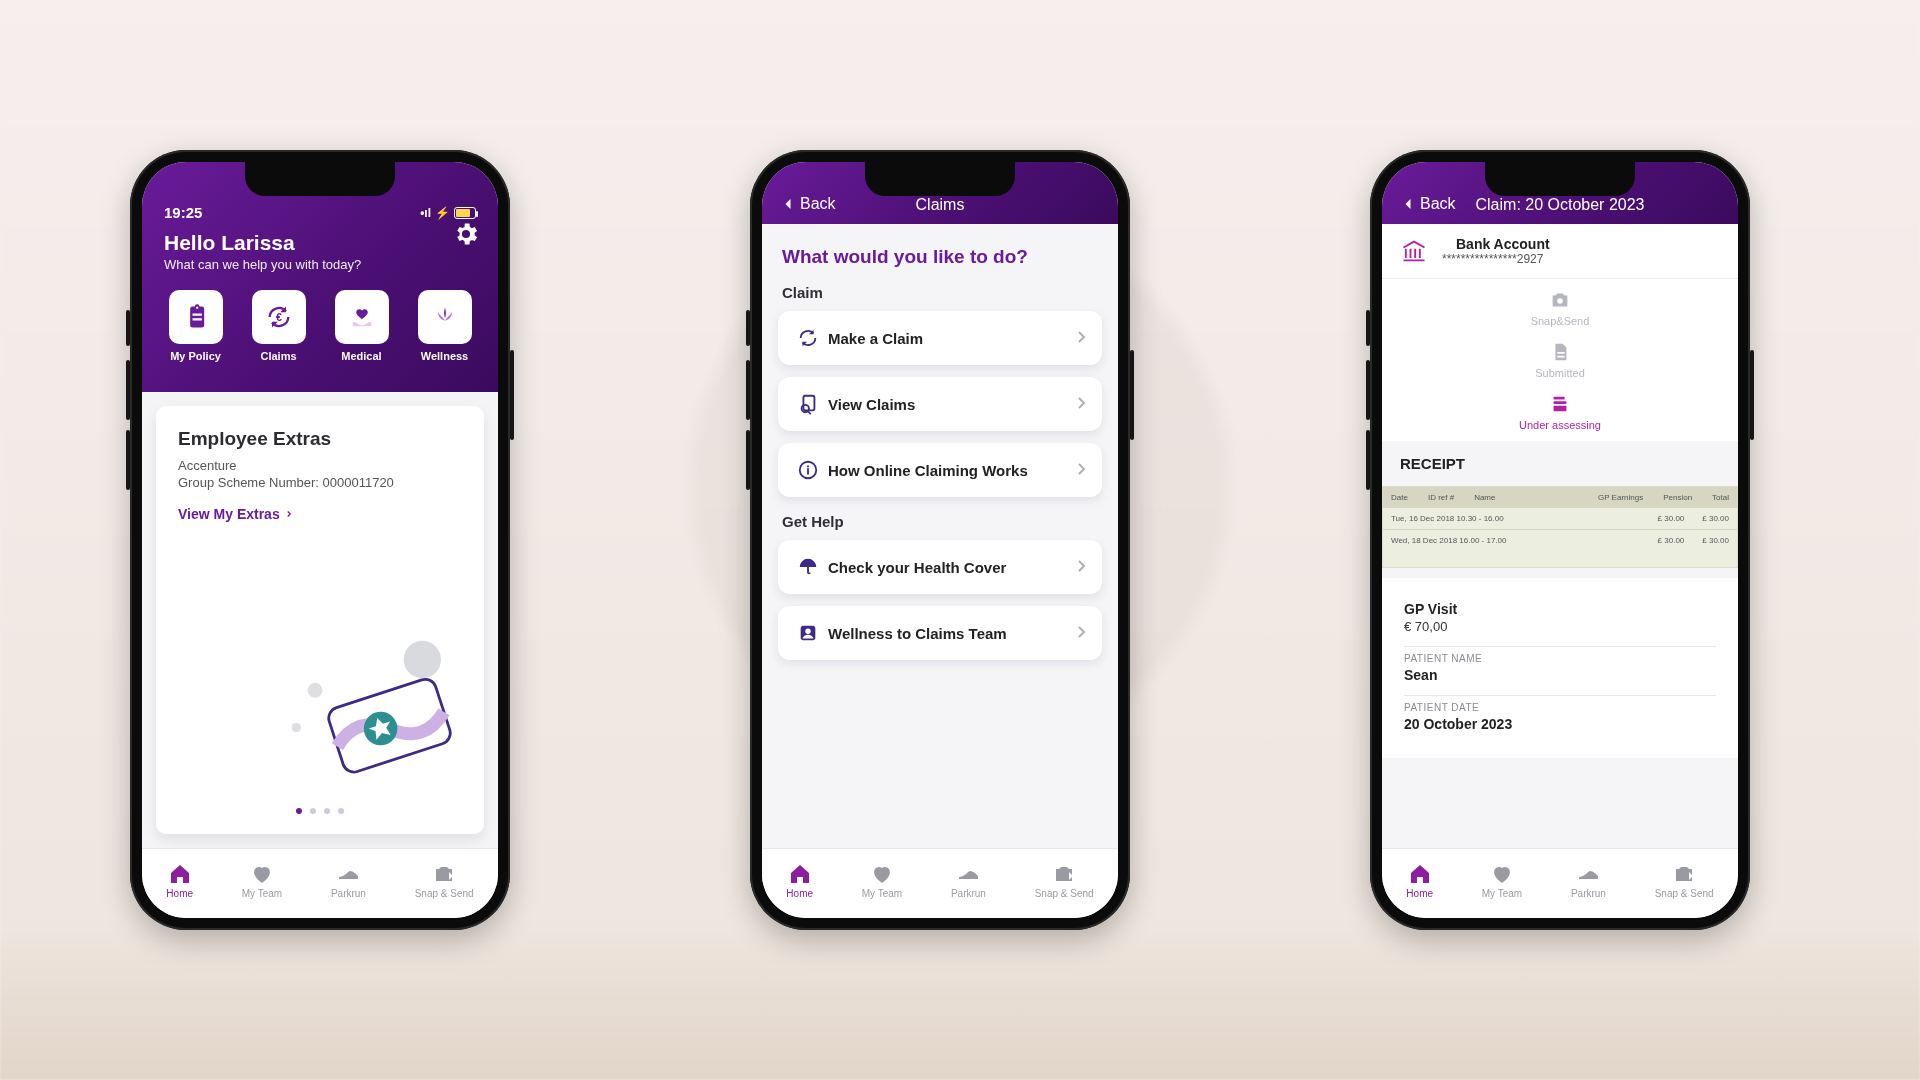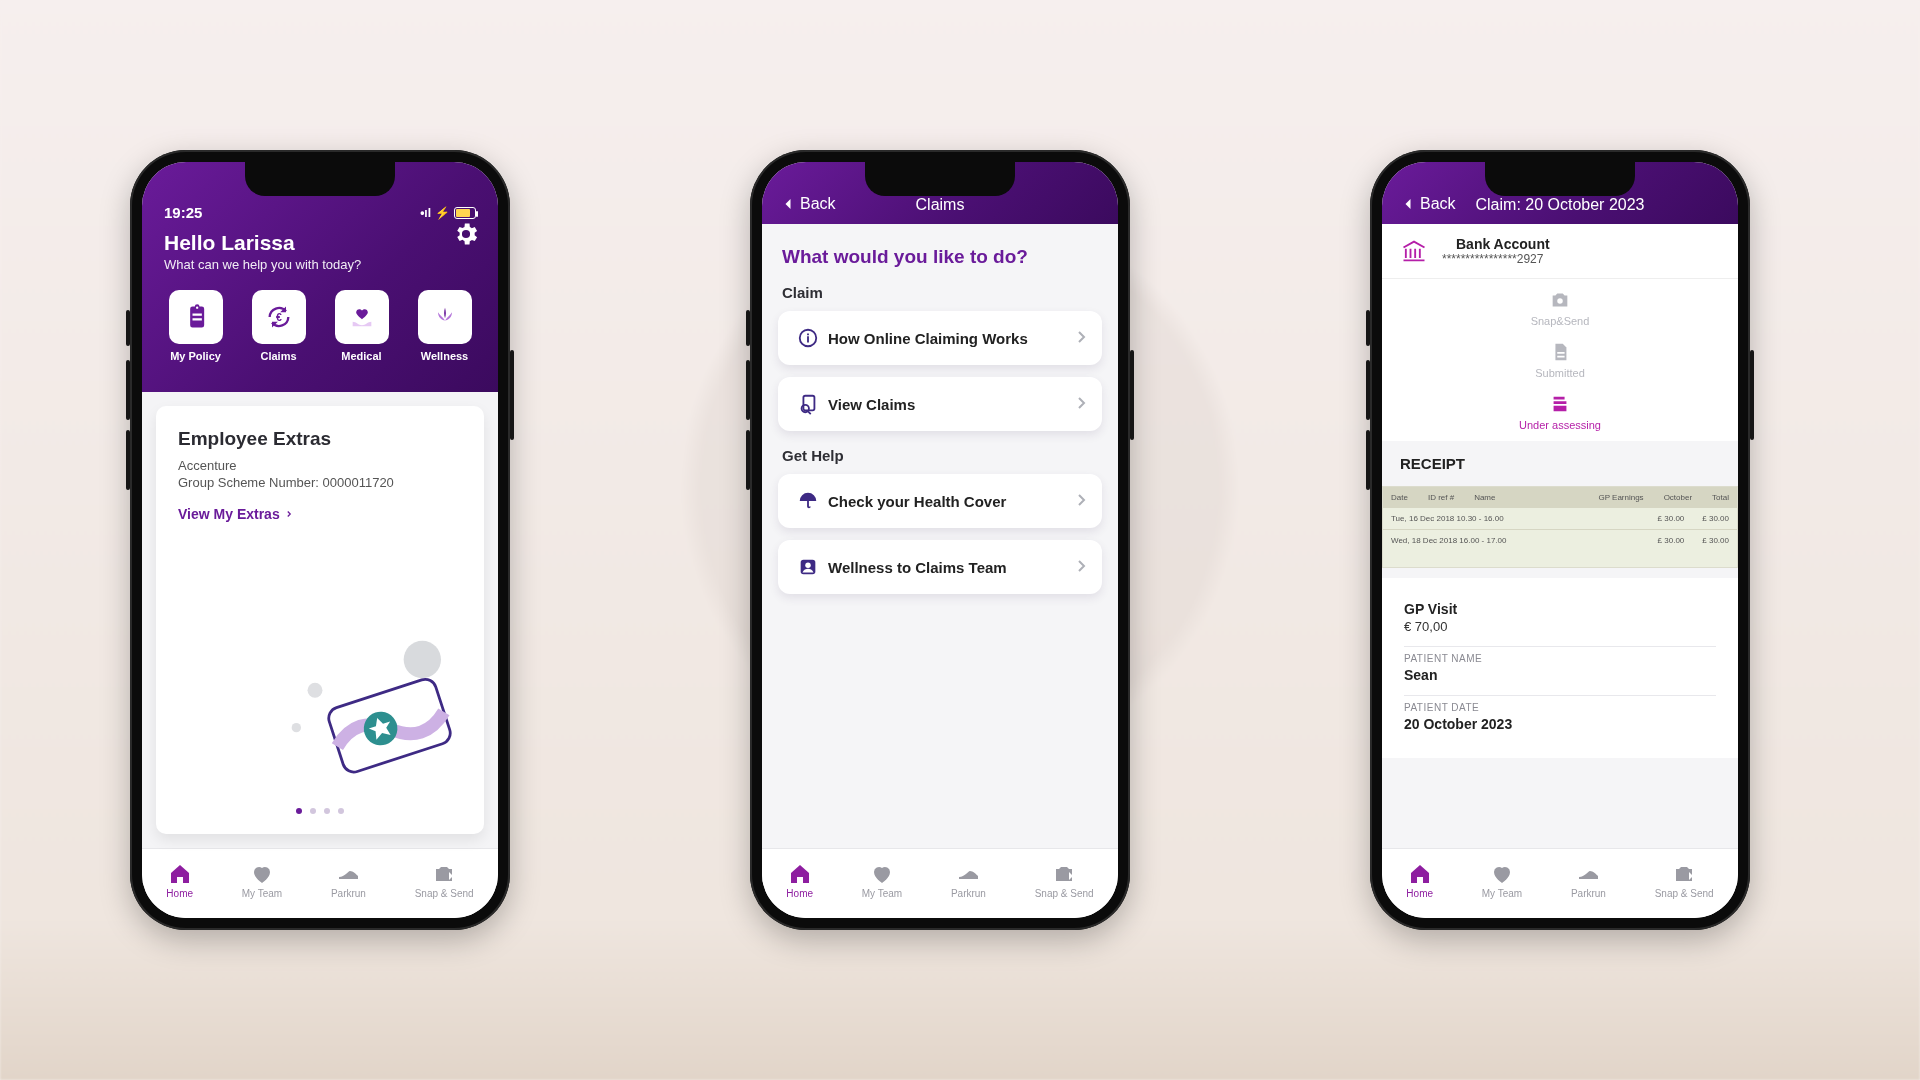--- a/index.html
+++ b/index.html
@@ -343,35 +343,46 @@
           <span>Back</span>
         </div>
         <div class="header-title">Claims</div>
       </div>
       <div class="s2-body">
         <h3>What would you like to do?</h3>
         <div class="section-label">Claim</div>
         <div class="row">
           <div class="ricon">
               <svg>
-                <use href="#i-info"></use>
+                <use href="#i-refresh"></use>
               </svg>
             </div>
-          <div class="rlabel">How Online Claiming Works</div>
+          <div class="rlabel">Make a Claim</div>
           <div class="chev"><svg>
                 <path fill="none" stroke="#aeb0b7" stroke-width="2" d="M5 3l5 5-5 5"></path>
               </svg></div>
         </div>
         <div class="row">
           <div class="ricon">
               <svg>
                 <use href="#i-searchdoc"></use>
               </svg>
             </div>
           <div class="rlabel">View Claims</div>
+          <div class="chev"><svg>
+                <path fill="none" stroke="#aeb0b7" stroke-width="2" d="M5 3l5 5-5 5"></path>
+              </svg></div>
+        </div>
+        <div class="row">
+          <div class="ricon">
+              <svg>
+                <use href="#i-info"></use>
+              </svg>
+            </div>
+          <div class="rlabel">How Online Claiming Works</div>
           <div class="chev"><svg>
                 <path fill="none" stroke="#aeb0b7" stroke-width="2" d="M5 3l5 5-5 5"></path>
               </svg></div>
         </div>
         <div class="section-label" style="margin-top:16px">Get Help</div>
         <div class="row">
           <div class="ricon">
               <svg>
                 <use href="#i-umbrella"></use>
               </svg>
@@ -470,21 +481,21 @@
             <span>Under assessing</span>
           </div>
         </div>
         <div class="receipt-h">RECEIPT</div>
         <div class="receipt-img">
           <div class="rh">
             <span>Date</span>
             <span>ID ref #</span>
             <span>Name</span>
             <span style="margin-left:auto">GP Earnings</span>
-            <span>October</span>
+            <span>Pension</span>
             <span>Total</span>
           </div>
           <div class="rr">
             <span>Tue, 16 Dec 2018 10.30 - 16.00</span>
             <span style="margin-left:auto">£ 30.00</span>
             <span>£ 30.00</span>
           </div>
           <div class="rr">
             <span>Wed, 18 Dec 2018 16.00 - 17.00</span>
             <span style="margin-left:auto">£ 30.00</span>

